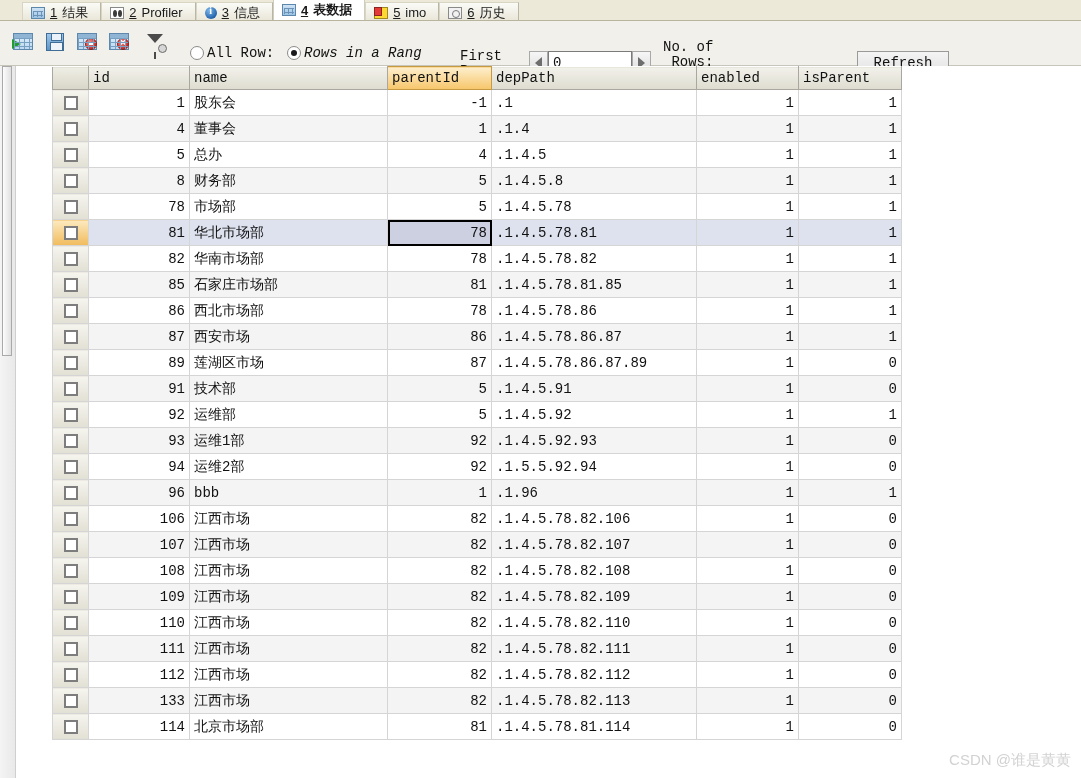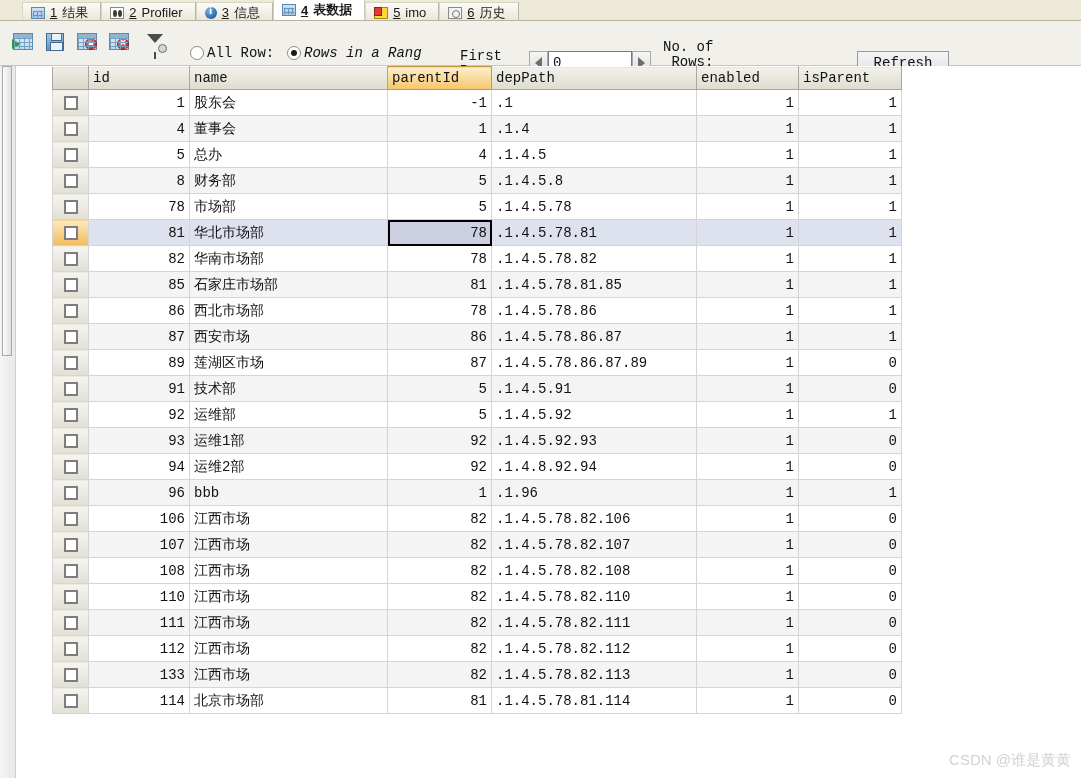--- a/index.html
+++ b/index.html
@@ -653,21 +653,21 @@
           <td class="num">92</td>
           <td>.1.4.5.92.93</td>
           <td class="num">1</td>
           <td class="num">0</td>
         </tr>
         <tr class="">
           <td class="cbcell"><span class="chk"></span></td>
           <td class="num">94</td>
           <td>运维2部</td>
           <td class="num">92</td>
-          <td>.1.4.8.92.94</td>
+          <td>.1.5.5.92.94</td>
           <td class="num">1</td>
           <td class="num">0</td>
         </tr>
         <tr class="alt">
           <td class="cbcell"><span class="chk"></span></td>
           <td class="num">96</td>
           <td>bbb</td>
           <td class="num">1</td>
           <td>.1.96</td>
           <td class="num">1</td>
@@ -690,20 +690,29 @@
           <td>.1.4.5.78.82.107</td>
           <td class="num">1</td>
           <td class="num">0</td>
         </tr>
         <tr class="">
           <td class="cbcell"><span class="chk"></span></td>
           <td class="num">108</td>
           <td>江西市场</td>
           <td class="num">82</td>
           <td>.1.4.5.78.82.108</td>
+          <td class="num">1</td>
+          <td class="num">0</td>
+        </tr>
+        <tr class="alt">
+          <td class="cbcell"><span class="chk"></span></td>
+          <td class="num">109</td>
+          <td>江西市场</td>
+          <td class="num">82</td>
+          <td>.1.4.5.78.82.109</td>
           <td class="num">1</td>
           <td class="num">0</td>
         </tr>
         <tr class="">
           <td class="cbcell"><span class="chk"></span></td>
           <td class="num">110</td>
           <td>江西市场</td>
           <td class="num">82</td>
           <td>.1.4.5.78.82.110</td>
           <td class="num">1</td>

